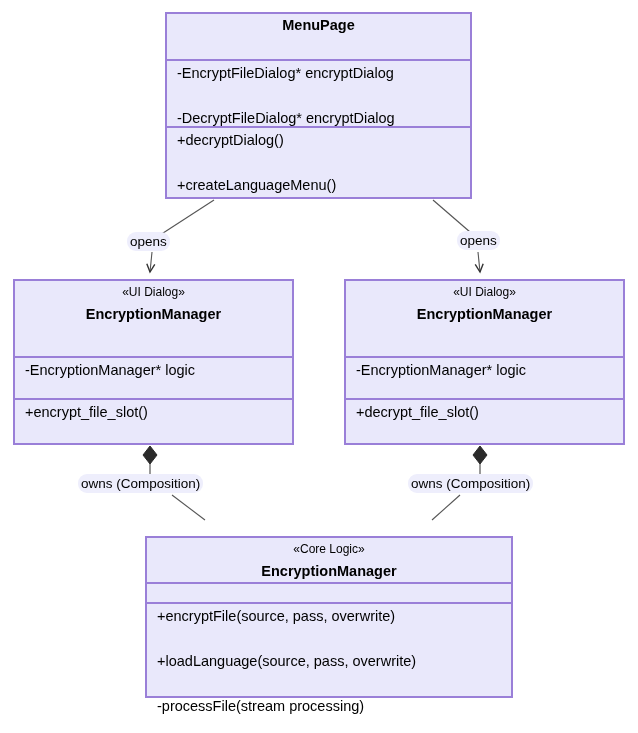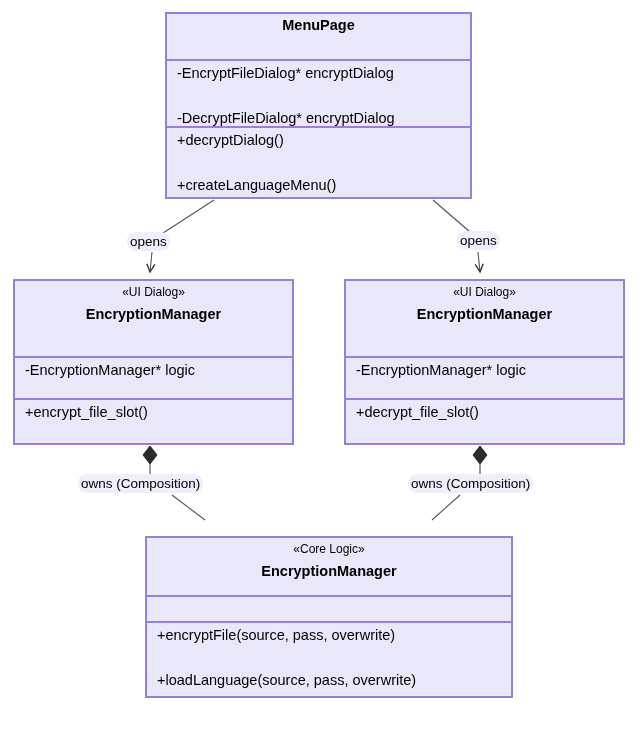--- a/index.html
+++ b/index.html
@@ -162,20 +162,21 @@
 
   <div class="uml-class" style="left:136px; top:536px; width:368px; height:162px;margin-left:9px;">
     <div class="compartment c-header" style="height:71px;">
       <div class="stereotype">«Core Logic»</div>
       <div class="class-name">EncryptionManager</div>
     </div>
     <div class="compartment c-body" style="height:32px;"></div>
     <div class="compartment c-body" style="height:94px;">
       <div class="member">+encryptFile(source, pass, overwrite)</div>
       <div class="member">+loadLanguage(source, pass, overwrite)</div>
+      <div class="member">-processFile(stream processing)</div>
     </div>
   </div>
 
   <div class="edge-label" style="left:127px; top:232px;">opens</div>
 
   <div class="edge-label" style="left:457px; top:231px;">opens</div>
 
   <div class="edge-label" style="left:78px; top:474px;">owns (Composition)</div>
 
   <div class="edge-label" style="left:408px; top:474px;">owns (Composition)</div>

